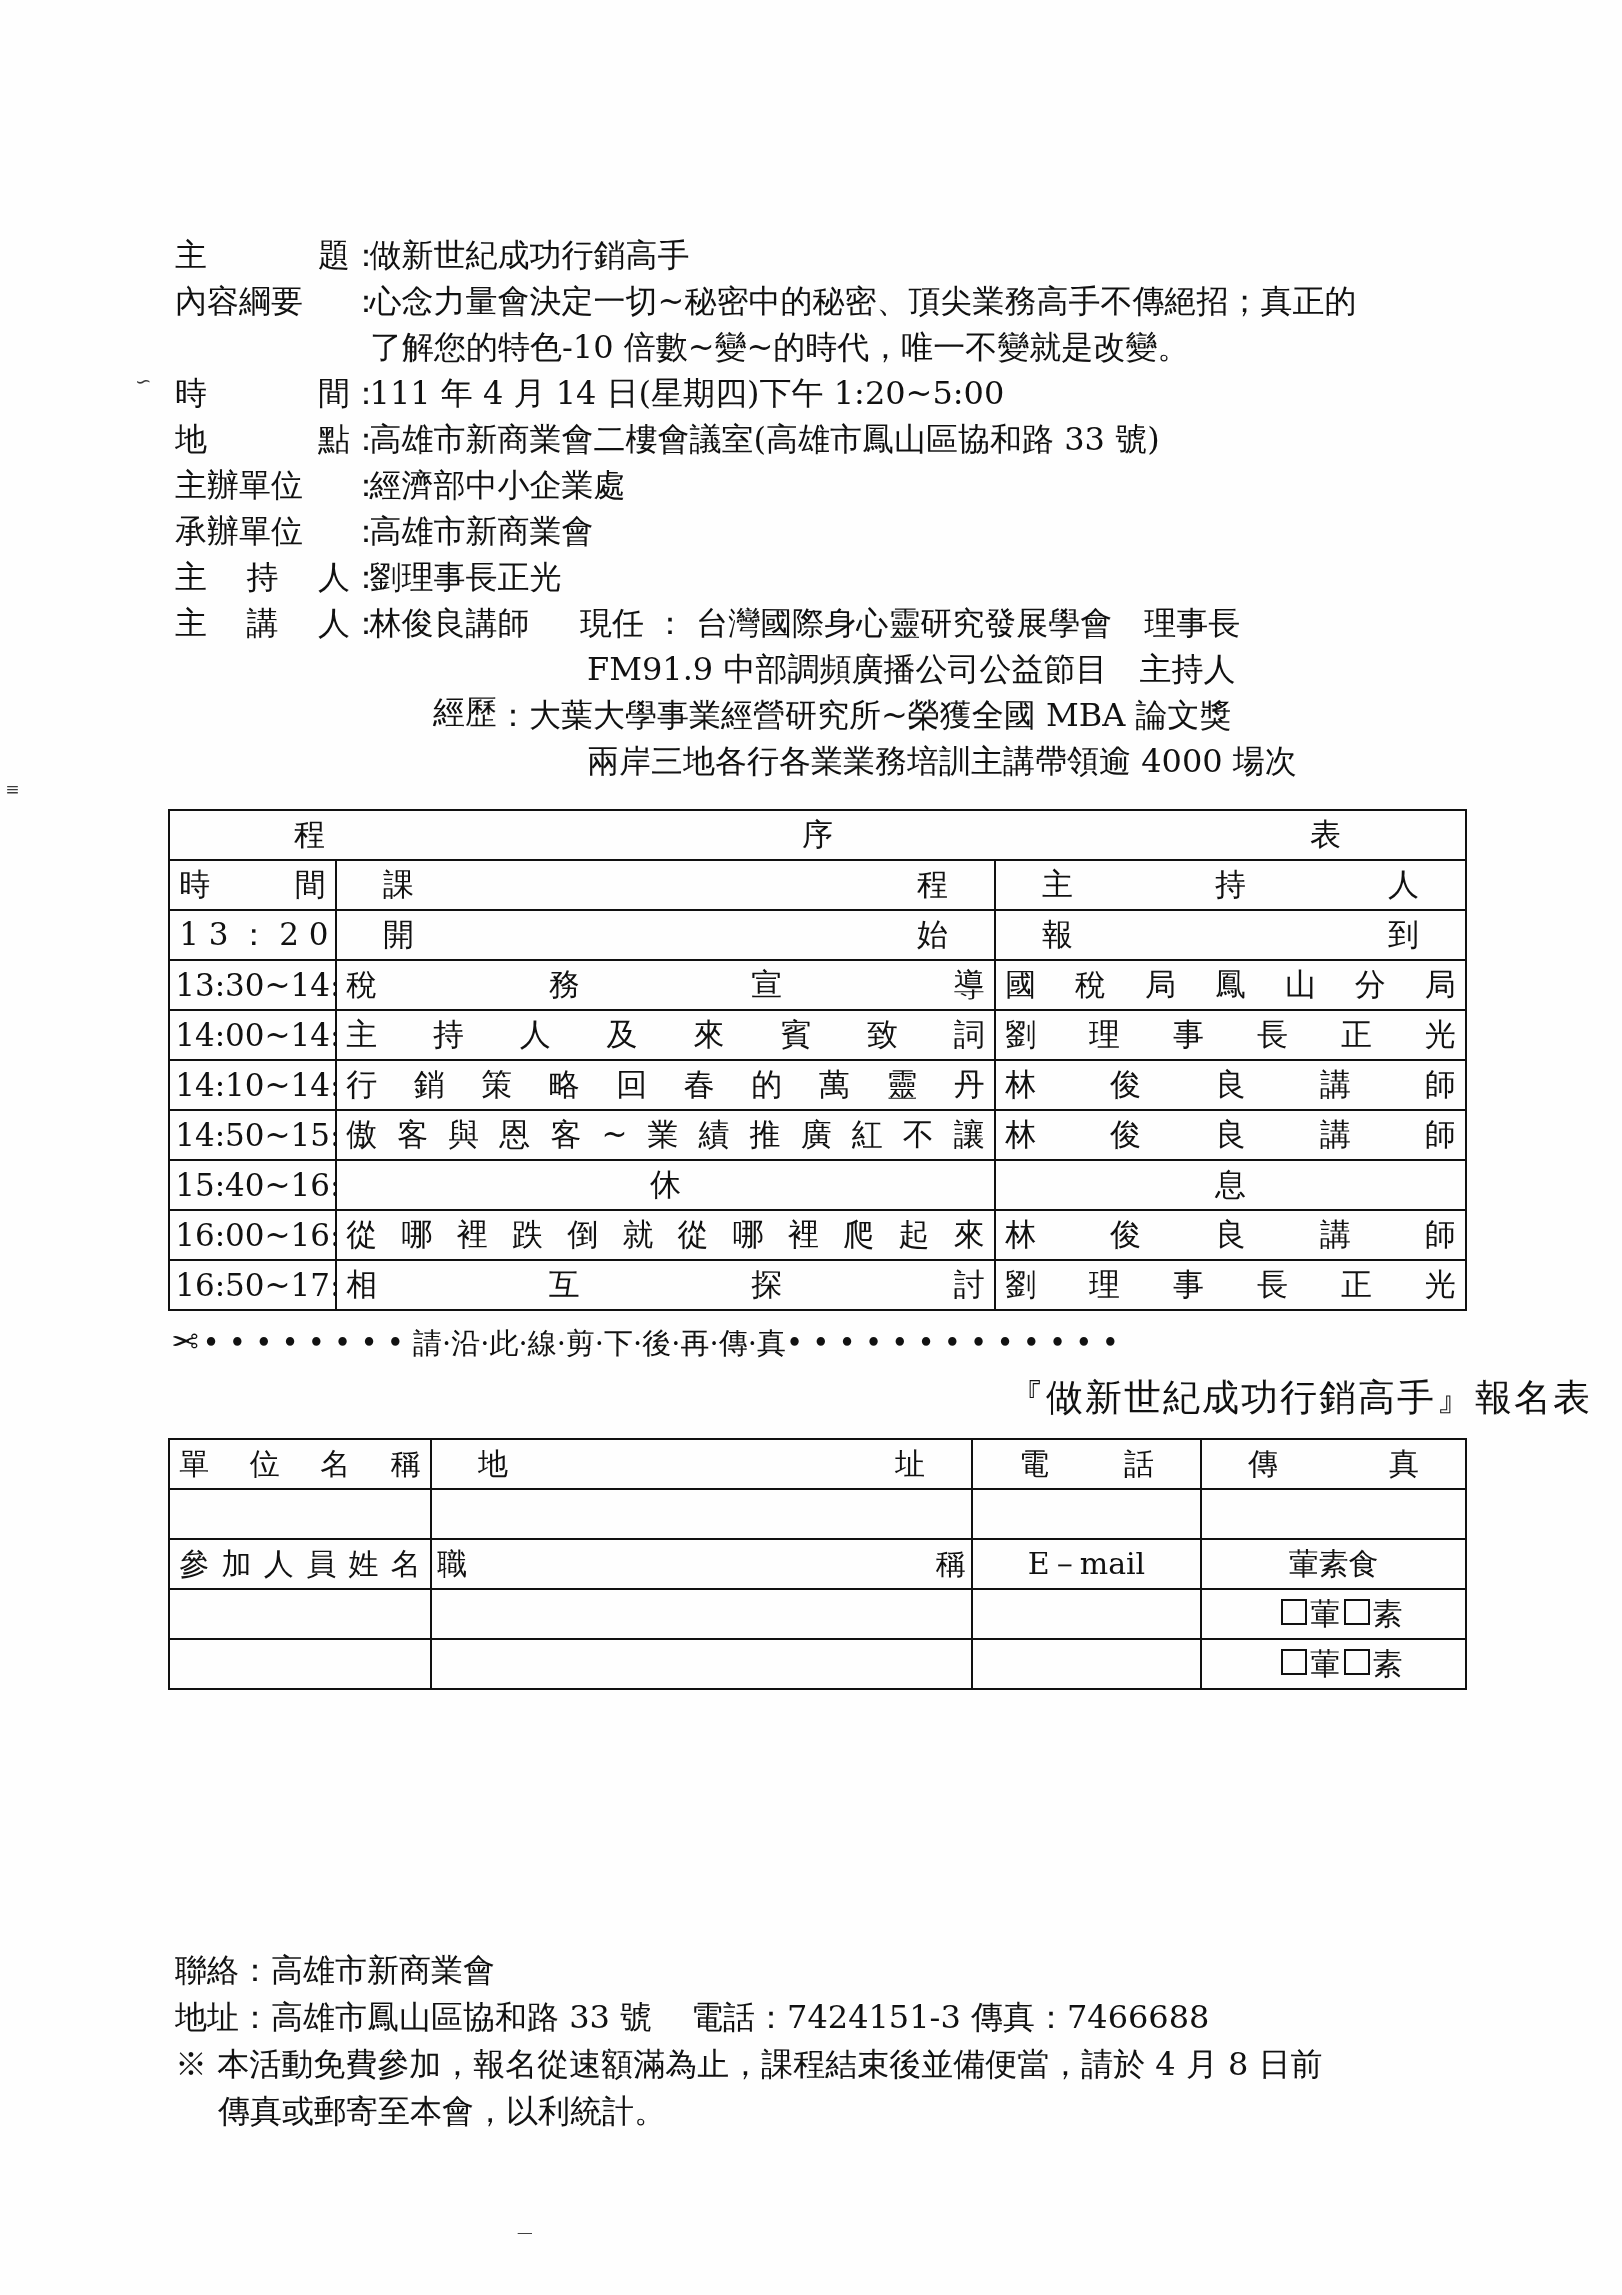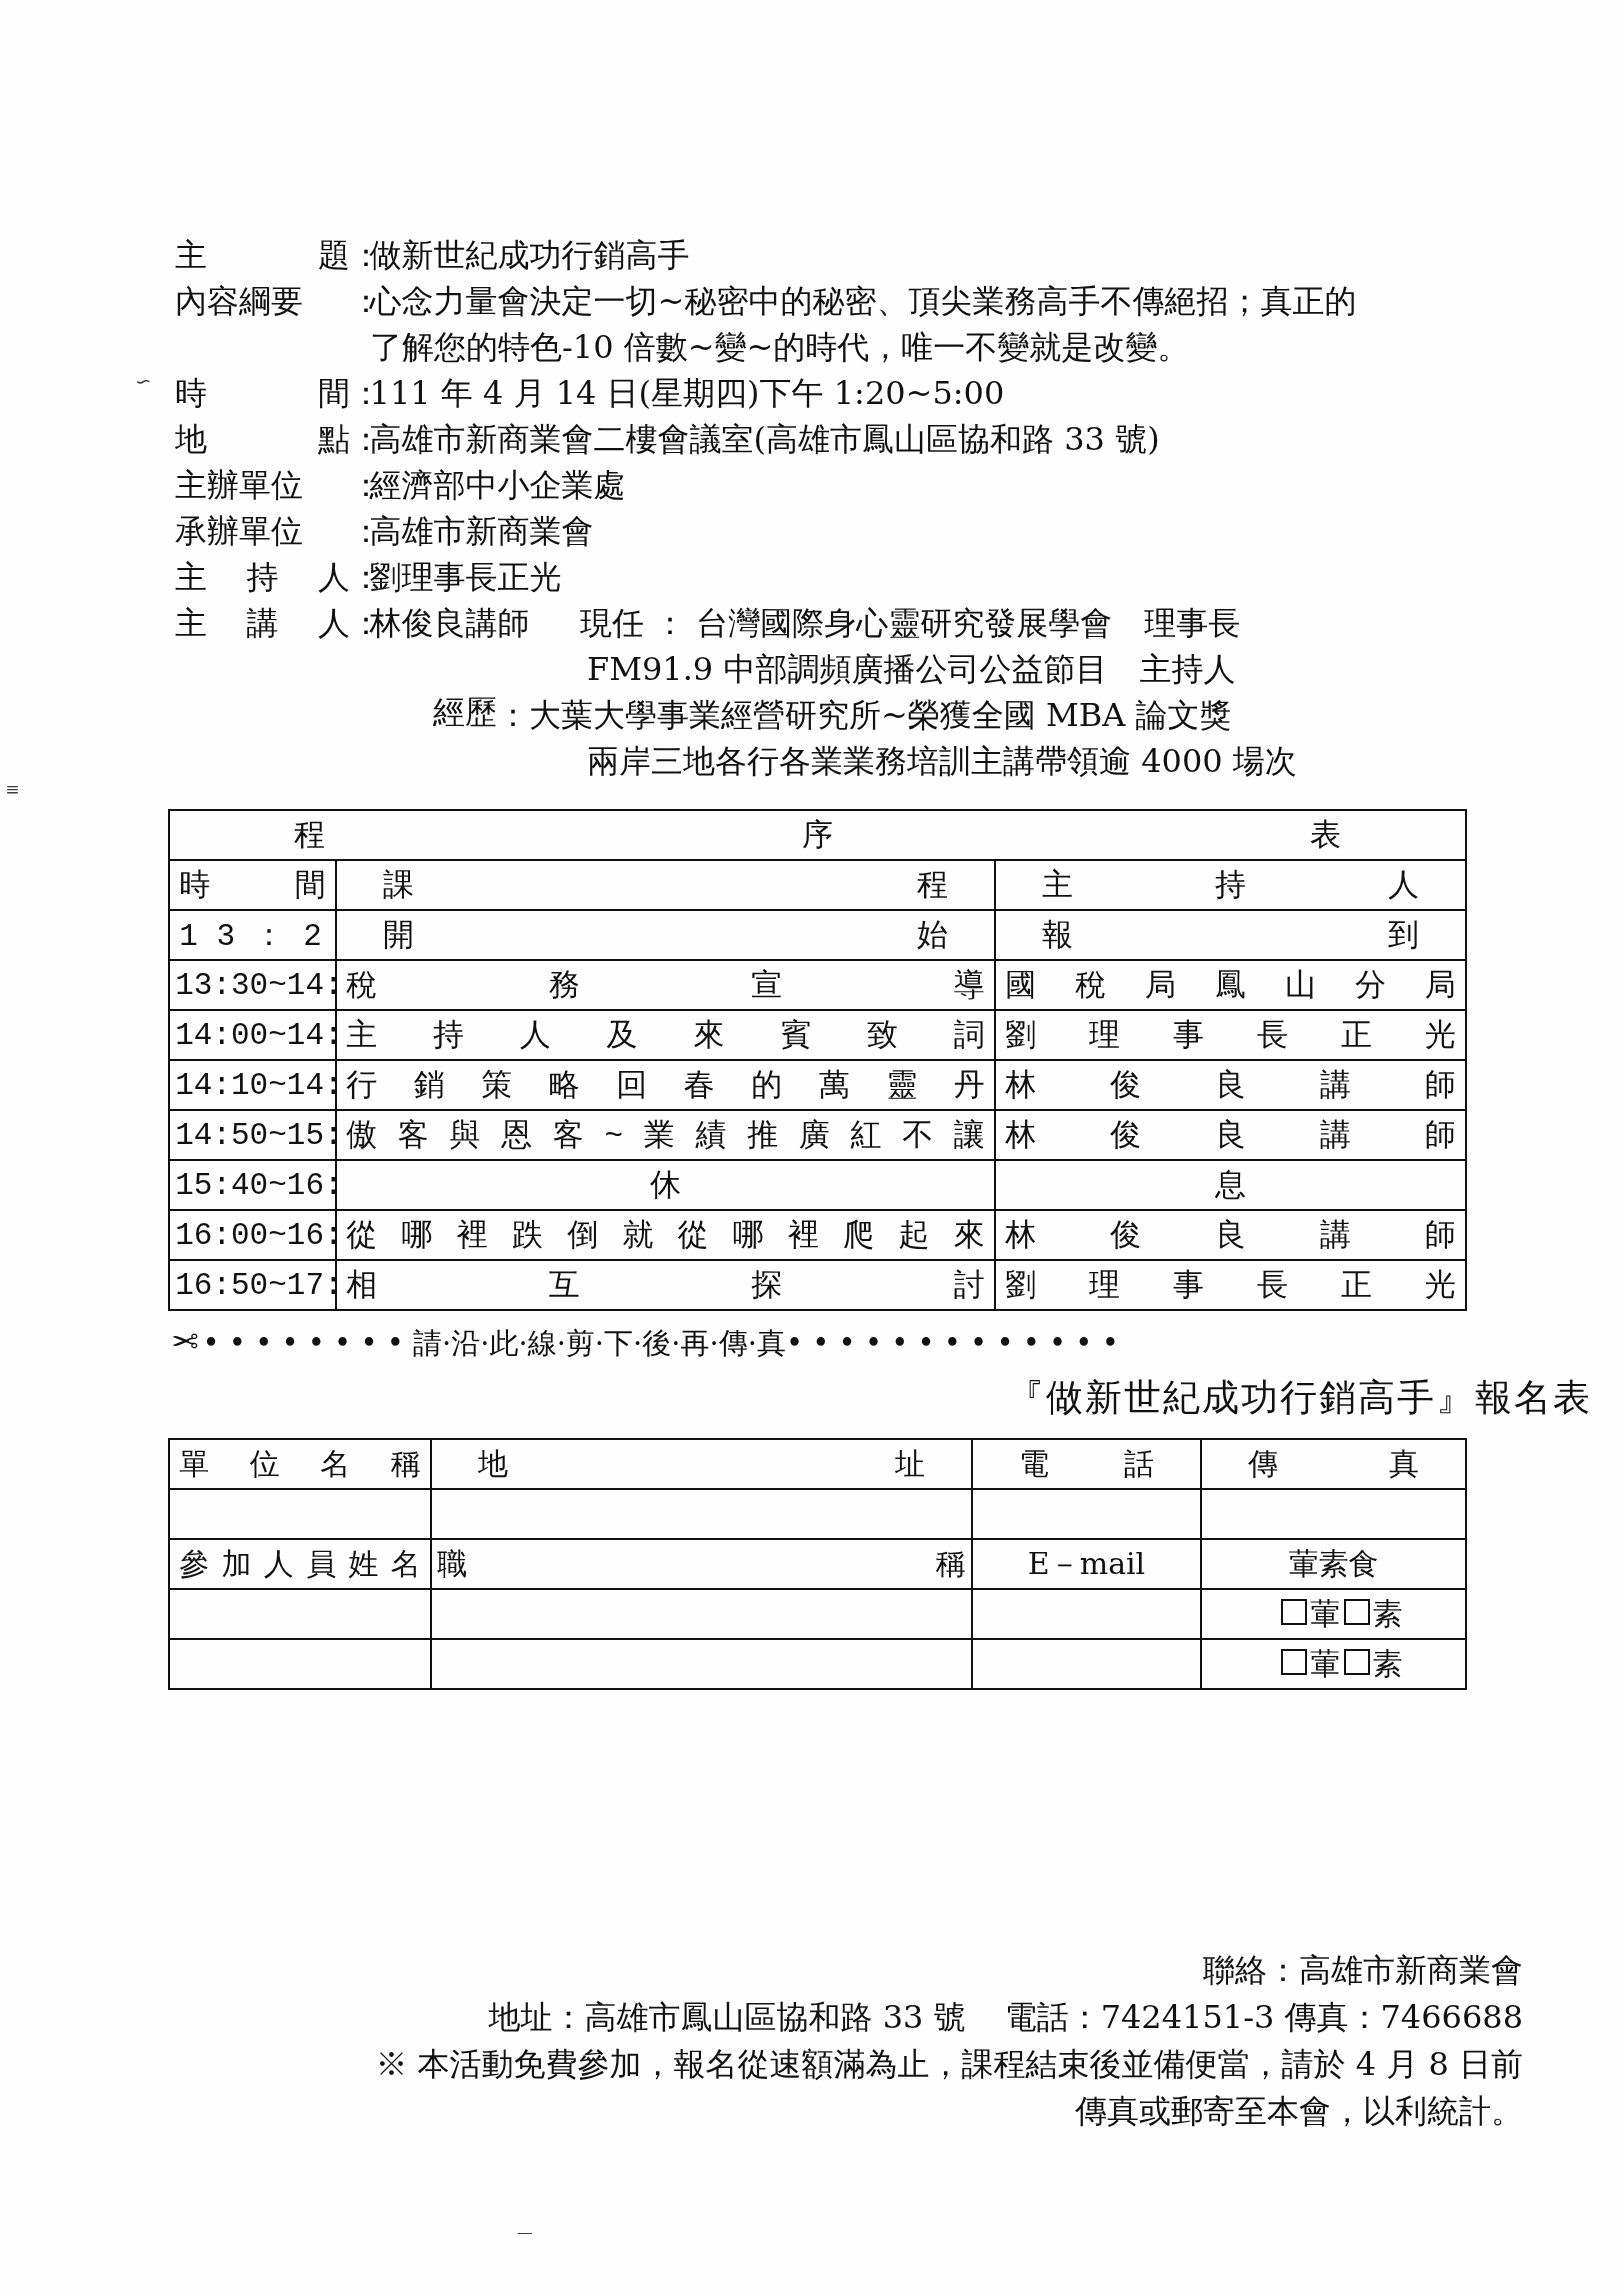--- a/index.html
+++ b/index.html
@@ -92,21 +92,20 @@
     height: 48px;
     vertical-align: middle;
     text-align: center;
     white-space: nowrap;
     overflow: hidden;
   }
   .sched {
     top: 809px;
     left: 168px;
     width: 1297px;
-    font-family: Liberation Mono, monospace;
   }
   .sched td { height: 50px; }
   .spread {
     display: block;
     text-align: justify;
     text-align-last: justify;
     padding: 0 9.2px;
     letter-spacing: 0;
   }
   .spread-wide {
@@ -173,21 +172,20 @@
   .veg-cell { text-align: left; padding-left: 17px !important; }
 
   
   .footer {
     position: absolute;
     top: 1947px;
     left: 175px;
     width: 1348px;
     font-size: 32px;
     line-height: 47px;
-    text-align: right;
   }
   .footer .ln { white-space: nowrap; }
   .footer .ind { padding-left: 43px; }
   .sp-lg { display: inline-block; width: 39px; }
 
   
   .artifact {
     position: absolute;
     color: #3a3a3a;
     font-size: 19.6px;

